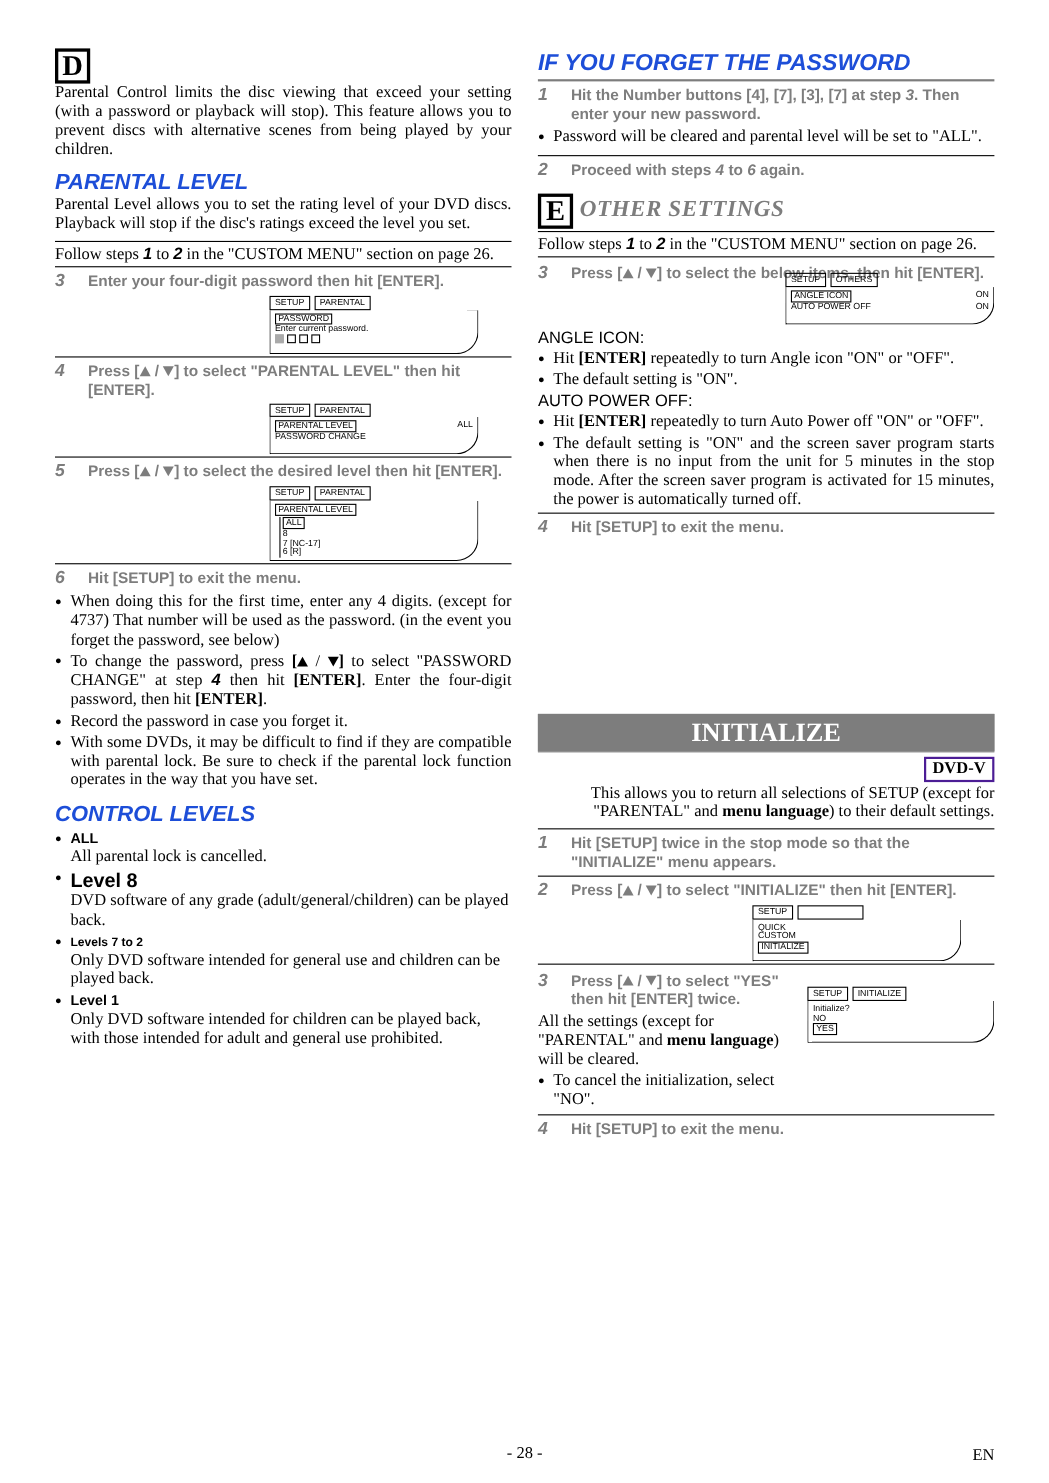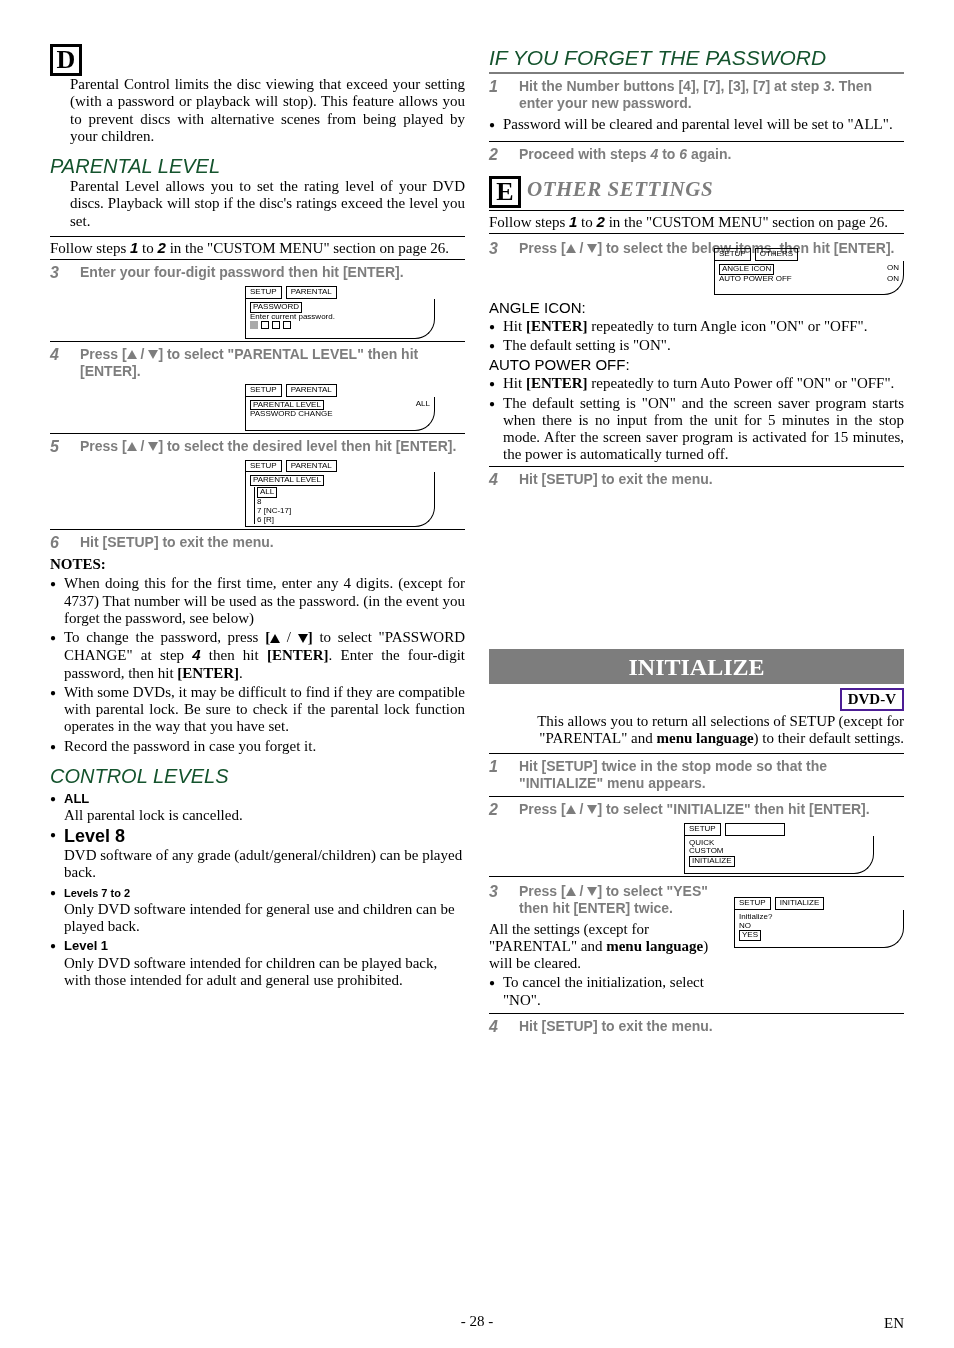--- a/index.html
+++ b/index.html
@@ -50,29 +50,28 @@
     font-size: 21px;
     color: #7d7d7d;
     font-style: italic;
     font-weight: bold;
     font-family: "Times New Roman", serif;
     letter-spacing: 0.5px;
   }
   .sub-italic {
     font-family: Arial, Helvetica, sans-serif;
     font-style: italic;
-    font-weight: normal;
-    color: #14532d;
+    font-weight: bold;
+    color: #1d4ed8;
   }
   .sub-italic-lg { font-size: 20px; margin-top: 10px; }
   .body {
     font-size: 15px;
     line-height: 1.15;
     text-align: justify;
-    margin-left: 20px;
   }
   .body-nowrap { font-size: 15px; line-height: 1.15; }
   .hr-thin { border: none; border-top: 1px solid #000; margin: 2px 0; }
   .hr-med { border: none; border-top: 2px solid #7d7d7d; margin: 2px 0; }
   .num-step {
     display: flex;
     gap: 12px;
     margin: 4px 0;
   }
   .num-step .num {
@@ -252,28 +251,27 @@
           </div>
         </div>
       </div>
 
       <hr class="hr-thin">
       <div class="num-step">
         <div class="num">6</div>
         <div class="txt">Hit [SETUP] to exit the menu.</div>
       </div>
 
-      <div class="serif" style="font-weight:bold; font-size:15px; margin-top:2px;">NOTES:</div>
       <ul class="bullets body">
         <li>When doing this for the first time, enter any 4 digits. (except for 4737) That number will be used as the password. (in the event you forget the password, see below)</li>
         <li>
           <span>To change the password, press </span><b>[</b><span class="tri-up"></span><span> / </span><span class="tri-dn"></span><b>]</b><span> to select "PASSWORD CHANGE" at step </span><span class="sans-bold" style="font-style:italic;">4</span><span> then hit </span><b>[ENTER]</b><span>. Enter the four-digit password, then hit </span><b>[ENTER]</b><span>.</span>
         </li>
+        <li>Record the password in case you forget it.</li>
         <li>With some DVDs, it may be difficult to find if they are compatible with parental lock. Be sure to check if the parental lock function operates in the way that you have set.</li>
-        <li>Record the password in case you forget it.</li>
       </ul>
 
       <div class="sub-italic sub-italic-lg">CONTROL LEVELS</div>
       <ul class="bullets body-nowrap">
         <li>
           <span class="sans-bold" style="font-size:13px;">ALL</span><br>
           <span>All parental lock is cancelled.</span>
         </li>
         <li>
           <span class="sans-bold" style="font-size:18px;">Level 8</span><br>

